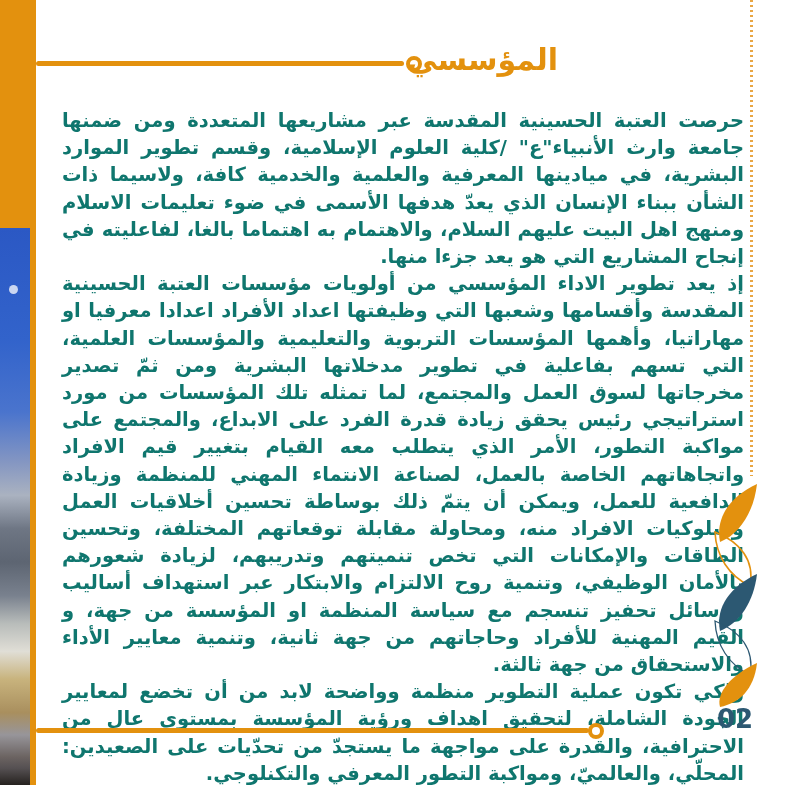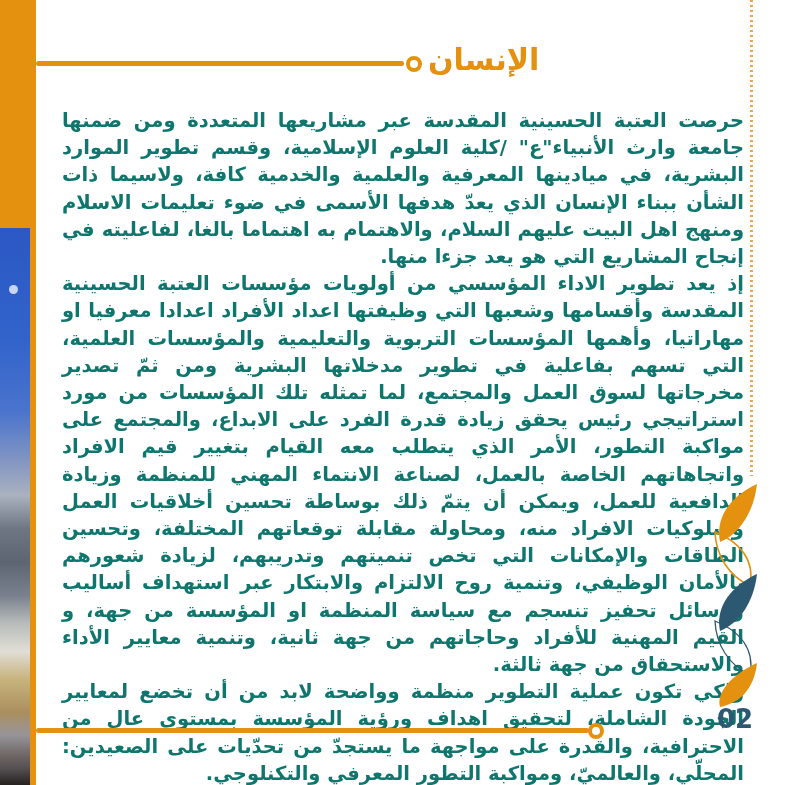--- a/index.html
+++ b/index.html
@@ -99,21 +99,21 @@
 <div class="page">
 
   <div class="top-bar"></div>
   <div class="photo">
     <div class="moon"></div>
   </div>
   <div class="photo-line"></div>
 
   <div class="h-rule"></div>
   <div class="h-ring"></div>
-  <h1 class="page-title">الإنسان</h1>
+  <h1 class="page-title">المؤسسي</h1>
 
   <div class="dotted-line"></div>
 
   <main class="body-text">
     <p>حرصت العتبة الحسينية المقدسة عبر مشاريعها المتعددة ومن ضمنها جامعة وارث الأنبياء"ع" /كلية العلوم الإسلامية، وقسم تطوير الموارد البشرية، في ميادينها المعرفية والعلمية والخدمية كافة، ولاسيما ذات الشأن ببناء الإنسان الذي يعدّ هدفها الأسمى في ضوء تعليمات الاسلام ومنهج اهل البيت عليهم السلام، والاهتمام به اهتماما بالغا، لفاعليته في إنجاح المشاريع التي هو يعد جزءا منها.</p>
     <p>إذ يعد تطوير الاداء المؤسسي من أولويات مؤسسات العتبة الحسينية المقدسة وأقسامها وشعبها التي وظيفتها اعداد الأفراد اعدادا معرفيا او مهاراتيا، وأهمها المؤسسات التربوية والتعليمية والمؤسسات العلمية، التي تسهم بفاعلية في تطوير مدخلاتها البشرية ومن ثمّ تصدير مخرجاتها لسوق العمل والمجتمع، لما تمثله تلك المؤسسات من مورد استراتيجي رئيس يحقق زيادة قدرة الفرد على الابداع، والمجتمع على مواكبة التطور، الأمر الذي يتطلب معه القيام بتغيير قيم الافراد واتجاهاتهم الخاصة بالعمل، لصناعة الانتماء المهني للمنظمة وزيادة الدافعية للعمل، ويمكن أن يتمّ ذلك بوساطة  تحسين أخلاقيات العمل وسلوكيات الافراد منه، ومحاولة مقابلة توقعاتهم المختلفة، وتحسين الطاقات والإمكانات التي تخص تنميتهم وتدريبهم، لزيادة شعورهم بالأمان الوظيفي، وتنمية روح الالتزام والابتكار عبر استهداف أساليب ووسائل تحفيز تنسجم مع سياسة المنظمة او المؤسسة من جهة، و القيم المهنية للأفراد وحاجاتهم من جهة ثانية، وتنمية معايير الأداء والاستحقاق من جهة ثالثة.</p>
     <p>ولكي تكون عملية التطوير منظمة وواضحة لابد من أن تخضع لمعايير الجودة الشاملة، لتحقيق اهداف ورؤية المؤسسة بمستوى عال من الاحترافية، والقدرة على مواجهة ما يستجدّ من تحدّيات على الصعيدين: المحلّي، والعالميّ، ومواكبة التطور المعرفي والتكنلوجي.</p>
   </main>
 
   <svg class="ribbon" viewBox="0 0 48 224" xmlns="http://www.w3.org/2000/svg" aria-hidden="true">

